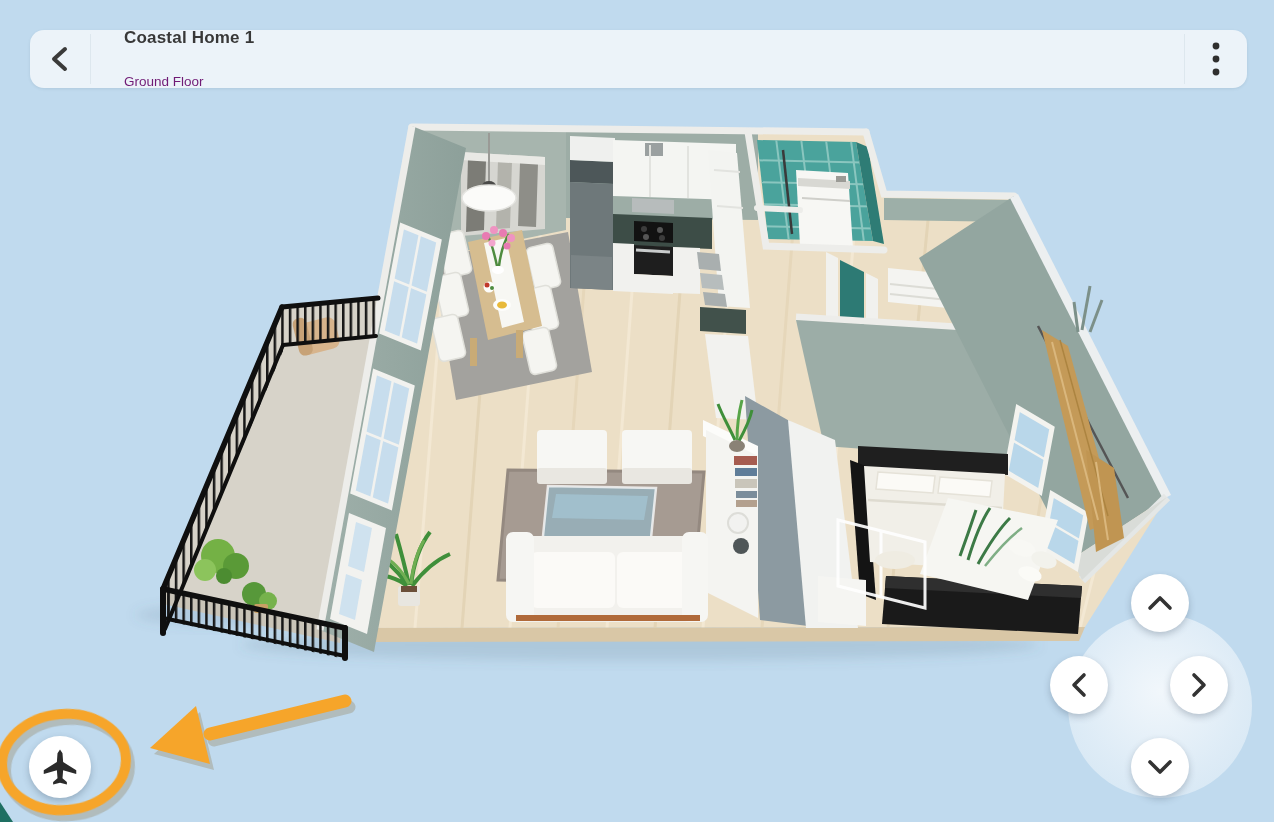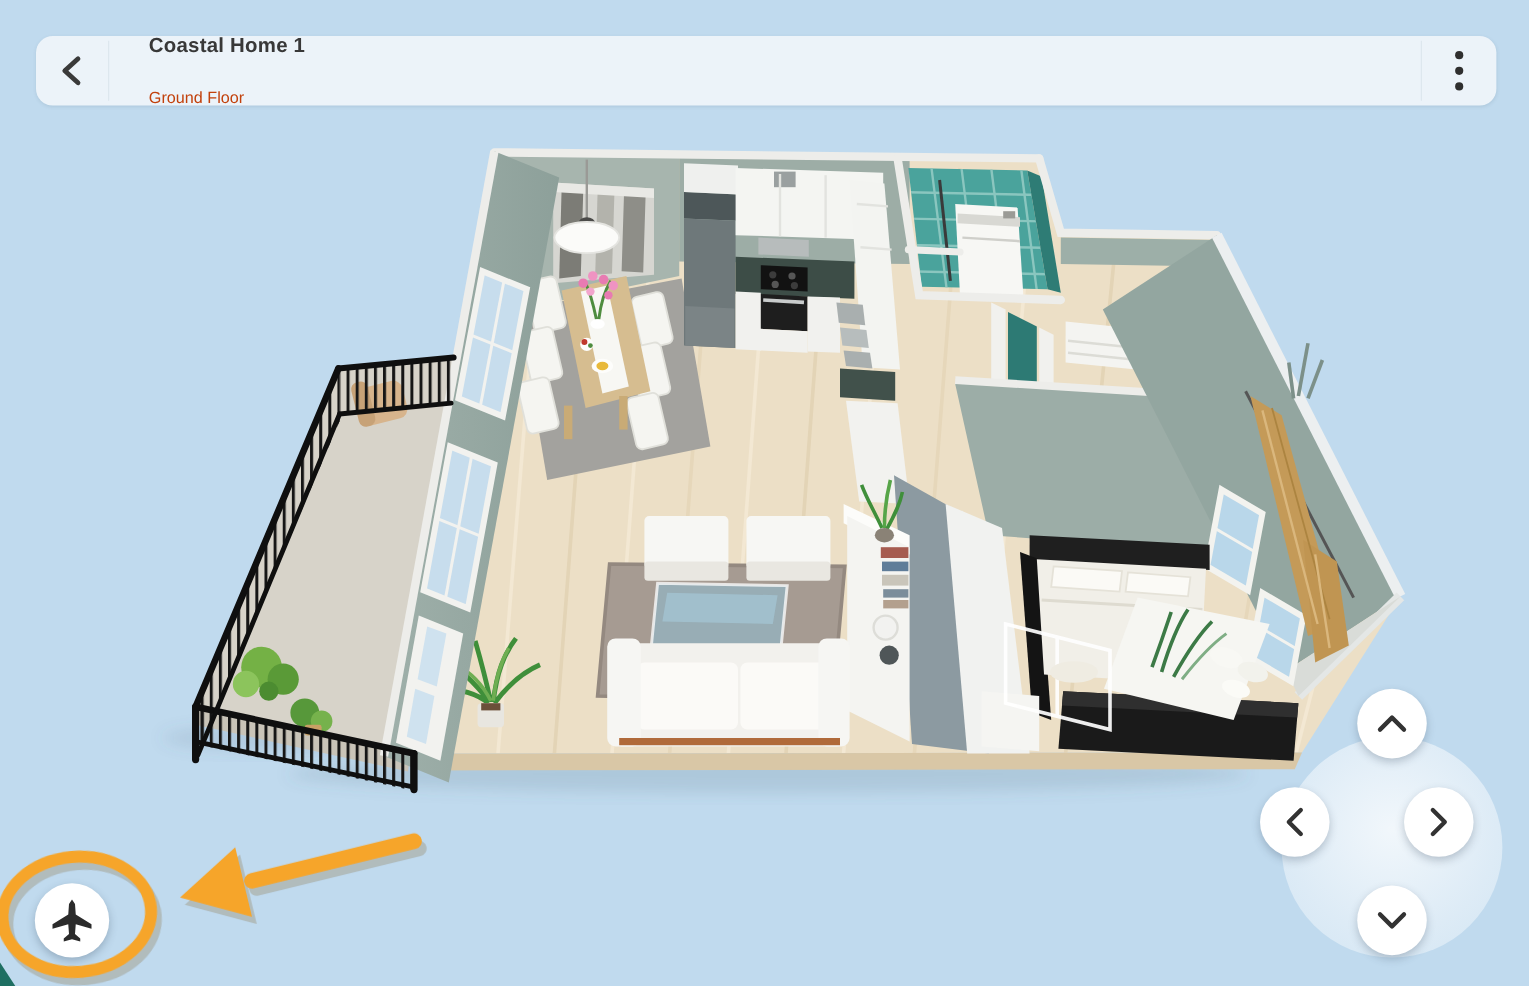--- a/index.html
+++ b/index.html
@@ -16,21 +16,21 @@
     background:#ecf3f9;border-radius:14px;display:flex;align-items:stretch;
     box-shadow:0 1px 3px rgba(60,90,110,.12);z-index:20;
   }
   .topbar .backbtn{
     width:60px;display:flex;align-items:center;justify-content:center;
     cursor:pointer;border:none;background:transparent;border-radius:14px 0 0 14px;
   }
   .topbar .vdiv{width:1px;background:#dde7ee;margin:4px 0;}
   .topbar .titles{flex:1;display:flex;flex-direction:column;justify-content:center;padding-left:33px;}
   .topbar .title{font-size:17px;font-weight:700;color:#383838;line-height:1.25;letter-spacing:.2px;}
-  .topbar .subtitle{font-size:13.5px;font-weight:400;color:#c2410c;line-height:1.25;margin-top:25px;}
+  .topbar .subtitle{font-size:13.5px;font-weight:400;color:#701a75;line-height:1.25;margin-top:25px;}
   .topbar .menubtn{
     width:62px;display:flex;align-items:center;justify-content:center;
     cursor:pointer;border:none;background:transparent;border-radius:0 14px 14px 0;
   }
   
   .dpad{position:absolute;left:1068px;top:614px;width:184px;height:184px;z-index:20;}
   .dpad .base{
     position:absolute;inset:0;border-radius:50%;
     background:radial-gradient(circle at 50% 42%, rgba(255,255,255,.78) 0%, rgba(243,248,252,.58) 60%, rgba(235,244,250,.42) 100%);
   }

